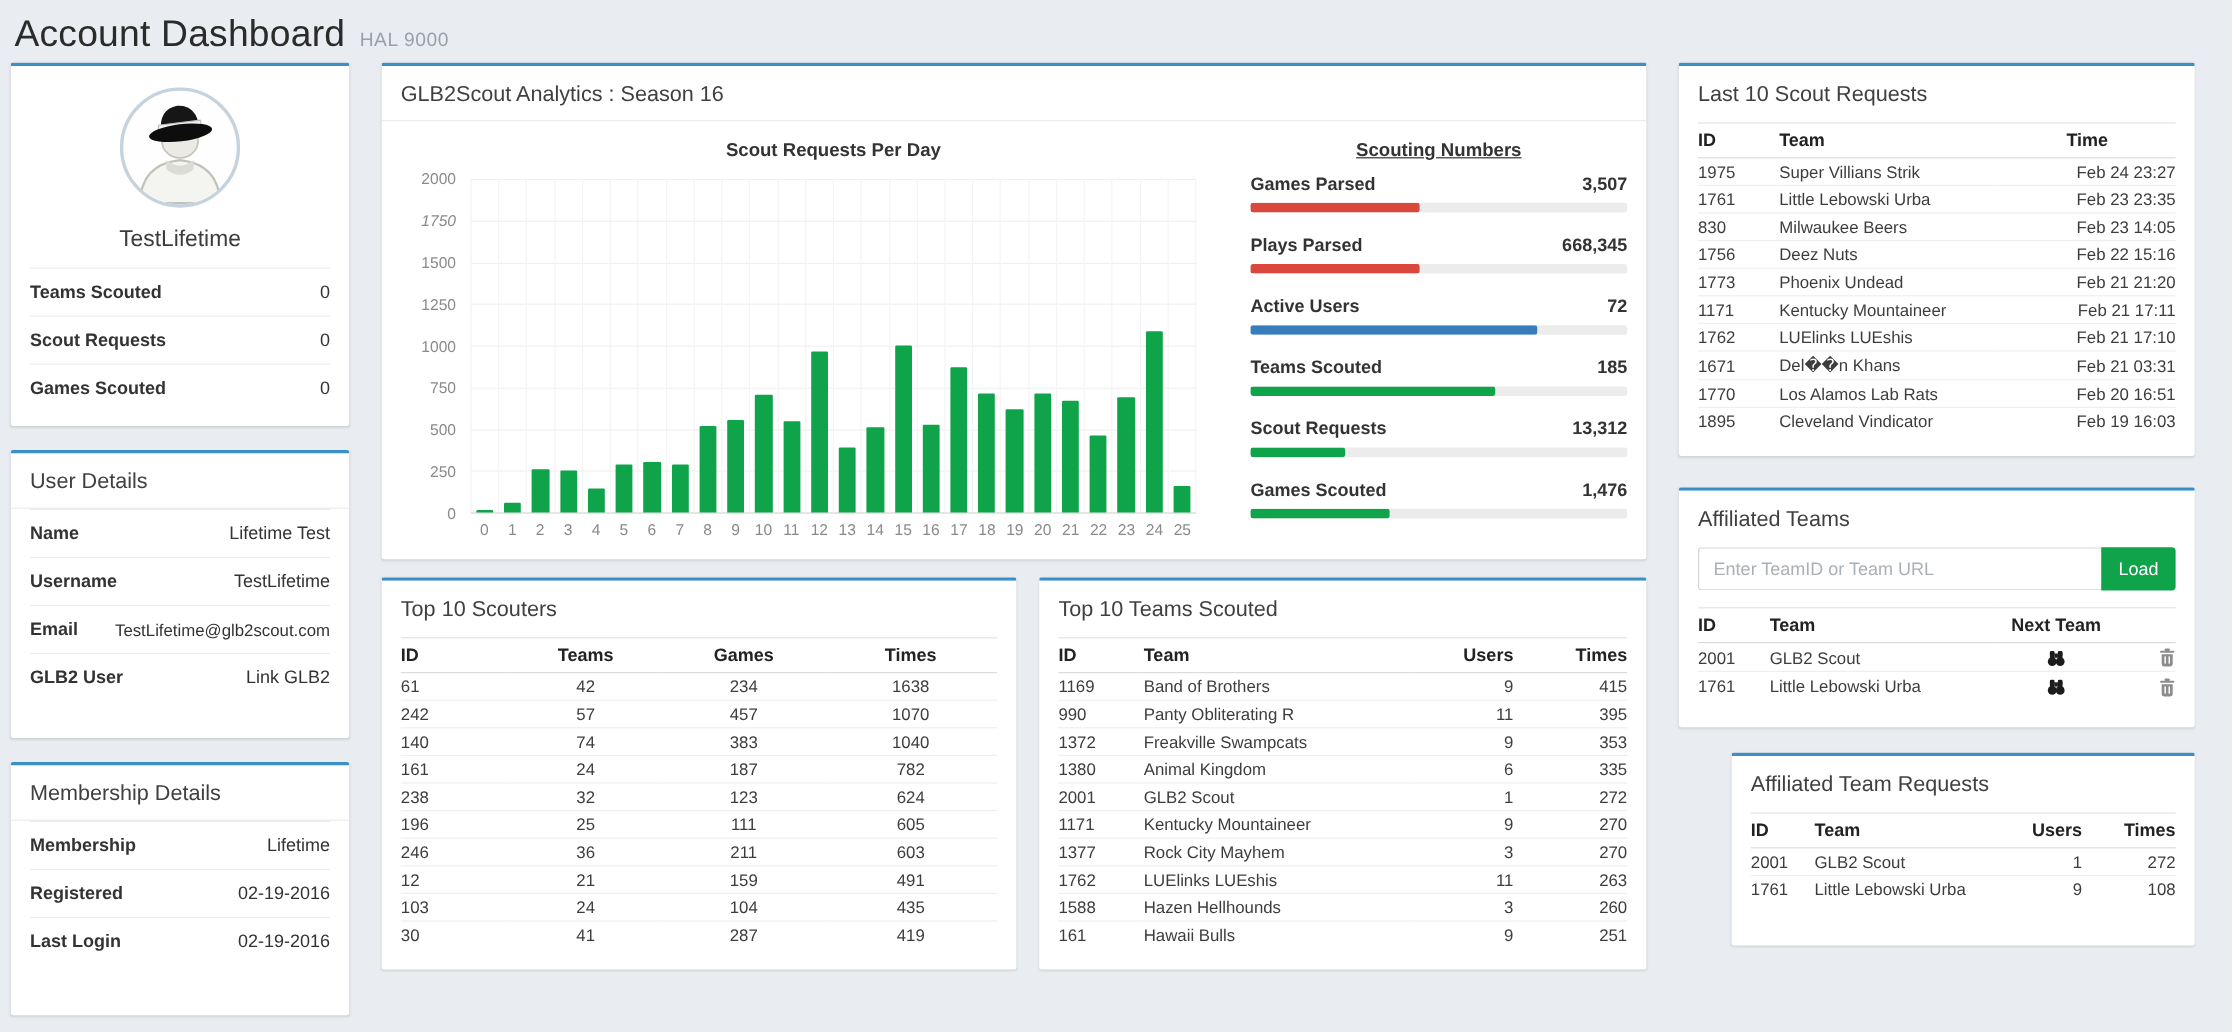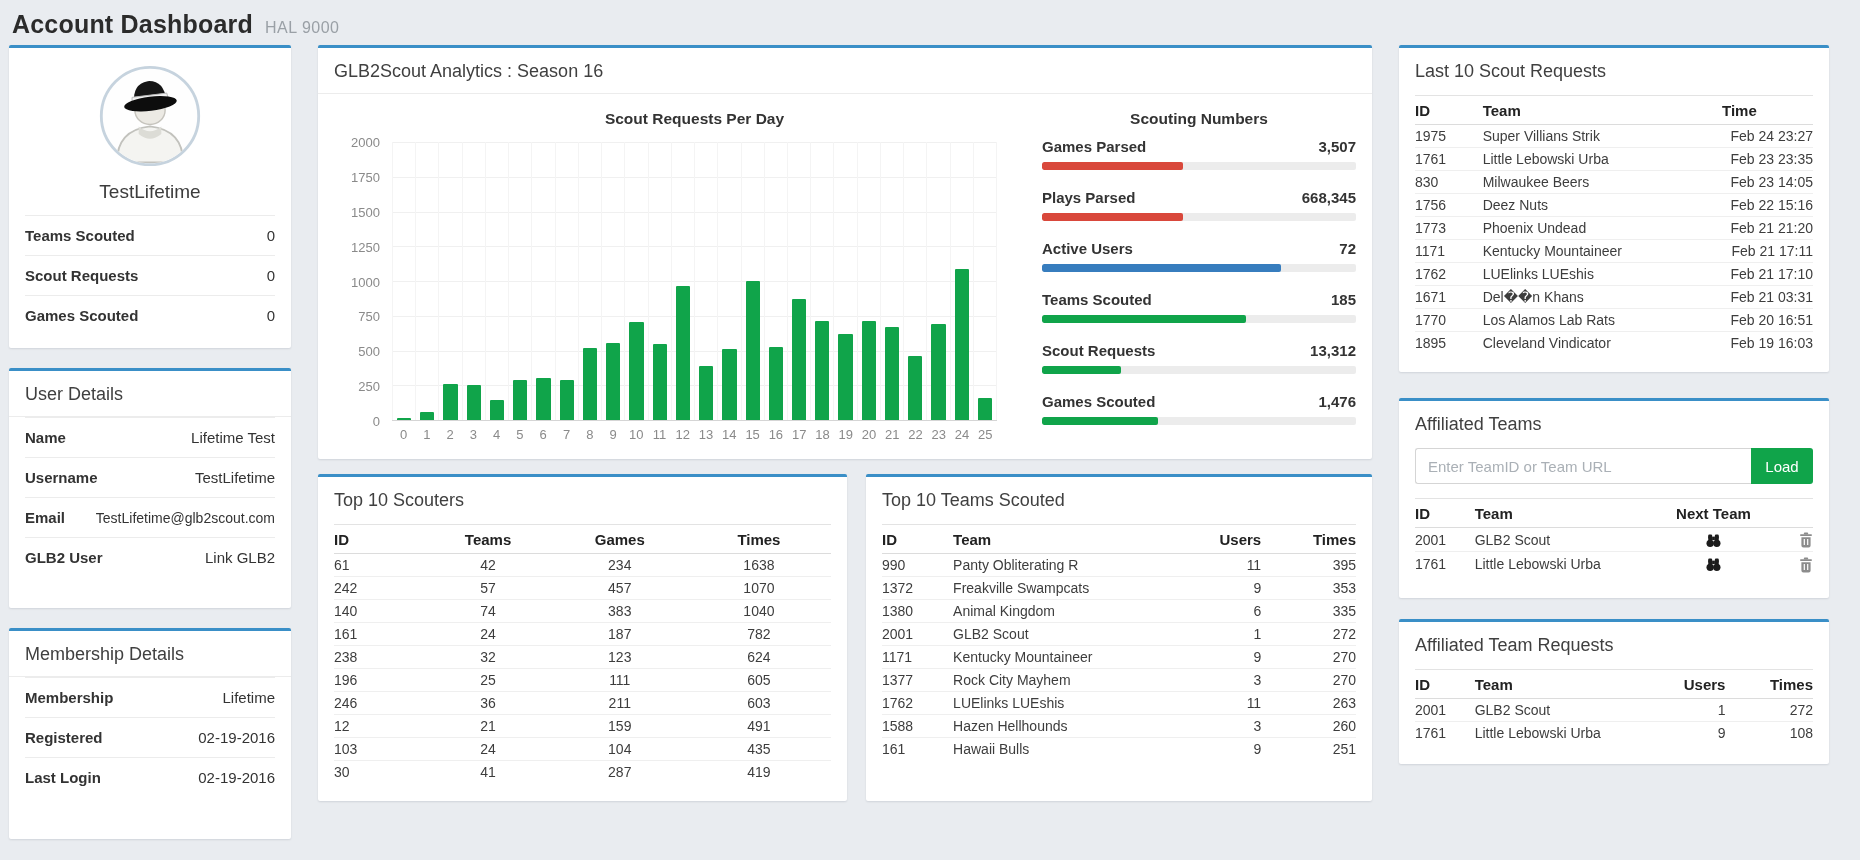--- a/index.html
+++ b/index.html
@@ -1,20 +1,20 @@
 <!DOCTYPE html>
 <html><head>
 <meta charset="utf-8">
 <style>
   * { margin:0; padding:0; box-sizing:border-box; }
   html,body { width:1860px; height:860px; overflow:hidden; }
   body { background:#e9ecf0; font-family:"Liberation Sans","DejaVu Sans",sans-serif; color:#333; }
 
   .page-header { padding:10px 0 6px 12px; display:flex; align-items:baseline; }
-  .page-title { font-size:25px; font-weight:700; color:#2b2b2b; letter-spacing:.2px; }
+  .page-title { font-size:31px; font-weight:400; color:#2b2b2b; letter-spacing:.2px; }
   .page-sub { font-size:16px; color:#9aa0a6; margin-left:12px; letter-spacing:.5px; }
 
   .content { display:grid; grid-template-columns:282px 1054px 430px; column-gap:27px; padding:0 21px 0 9px; align-items:start; }
   .col { display:flex; flex-direction:column; }
 
   .panel { background:#fff; border-top:3px solid #3a8fc7; border-radius:2px;
            box-shadow:0 1px 2px rgba(31,45,61,.12); }
   .panel-title { font-size:18px; font-weight:400; color:#404040; padding:13px 16px 11px; }
   .panel-title.divided { border-bottom:1px solid #ececec; }
 
@@ -42,21 +42,21 @@
   .ytick { position:absolute; right:12px; transform:translateY(-50%); font-size:13px; color:#8a8a8a; }
   .chart-plot { position:relative; flex:1; height:279px; border-bottom:1px solid #d5d5d5; }
   .gridline { position:absolute; left:0; right:0; height:1px; background:#f0f0f0; }
   .chart-bars { position:absolute; left:0; right:0; top:0; bottom:0; display:flex; align-items:flex-end; border-right:1px solid #f4f4f4; }
   .bar-slot { flex:1; height:100%; display:flex; align-items:flex-end; justify-content:center; border-left:1px solid #f4f4f4; }
   .bar { width:64%; border-radius:1px 1px 0 0; }
   .chart-xaxis { display:flex; margin-left:58px; padding-top:6px; }
   .xtick { flex:1; text-align:center; font-size:13px; color:#8a8a8a; }
 
   .stats-col { flex:1; padding-left:45px; }
-  .stats-title { text-align:center; font-size:15.5px; font-weight:700; color:#333; margin:14px 0 10px; }
+  .stats-title { text-align:center; font-size:15.5px; font-weight:700; color:#333; margin:14px 0 10px;text-decoration:underline; }
   .stat { margin-bottom:19px; }
   .stat-head { display:flex; justify-content:space-between; align-items:center; margin-bottom:7px; }
   .stat-label { font-size:15px; font-weight:700; color:#333; }
   .stat-value { font-size:15px; font-weight:700; color:#333; }
   .stat-track { height:8px; background:#ececec; border-radius:2px; overflow:hidden; }
   .stat-fill { height:100%; border-radius:2px; }
 
   
   .dtable { width:100%; border-collapse:collapse; border-top:1px solid #e3e3e3; }
   .dtable th { font-size:15px; font-weight:700; color:#222; padding:6px 0 5px; border-bottom:1px solid #dcdcdc; }
@@ -64,21 +64,21 @@
   .dtable tbody tr + tr td { border-top:1px solid #efefef; }
   .al-left { text-align:left; } .al-center { text-align:center; } .al-right { text-align:right; }
   .table-pad { padding:2px 16px 12px; }
 
   .bottom-row { display:grid; grid-template-columns:529px 506px; column-gap:19px; }
   .top-panel { min-height:295px; padding-bottom:6px; }
 
   
   .last-panel { min-height:286px; margin-bottom:26px; padding-bottom:6px; }
   .affil-panel { min-height:176px; margin-bottom:21px; padding-bottom:10px; }
-  .affilreq-panel { min-height:127px; padding-bottom:8px; }
+  .affilreq-panel { min-height:127px; padding-bottom:24px;margin-left:44px; }
 
   .input-group { display:flex; padding:2px 16px 14px; }
   .team-input { flex:1; height:36px; border:1px solid #d5d5d5; border-right:none; border-radius:3px 0 0 3px; padding:0 12px; font-size:15px; color:#333; font-family:inherit; outline:none; }
   .team-input::placeholder { color:#aab0b6; }
   .load-btn { width:62px; height:36px; background:#10a44a; color:#fff; border:none; border-radius:0 3px 3px 0; font-size:15px; font-family:inherit; cursor:pointer; }
 
   .icon-btn { display:inline-flex; vertical-align:middle; cursor:pointer; }
 </style>
 </head>
 <body>
@@ -172,21 +172,21 @@
 
   <div class="col">
     <div class="panel analytics-panel">
       <div class="panel-title divided">GLB2Scout Analytics : Season 16</div>
       <div class="analytics-body">
         <div class="chart-wrap">
           <div class="chart-title">Scout Requests Per Day</div>
           <div class="chart-area">
             <div class="chart-yaxis">
                 <div class="ytick" style="top: 0%;">2000</div>
-                <div class="ytick" style="top: 12.5%;">1750</div>
+                <div class="ytick" style="top: 12.5%; font-style: italic;">1750</div>
                 <div class="ytick" style="top: 25%;">1500</div>
                 <div class="ytick" style="top: 37.5%;">1250</div>
                 <div class="ytick" style="top: 50%;">1000</div>
                 <div class="ytick" style="top: 62.5%;">750</div>
                 <div class="ytick" style="top: 75%;">500</div>
                 <div class="ytick" style="top: 87.5%;">250</div>
                 <div class="ytick" style="top: 100%;">0</div>
               </div>
             <div class="chart-plot">
               <div>
@@ -456,20 +456,26 @@
           <table class="dtable">
               <thead>
                 <tr>
                   <th class="al-left" style="width: 15%;">ID</th>
                   <th class="al-left" style="width: 47%;">Team</th>
                   <th class="al-right" style="width: 18%;">Users</th>
                   <th class="al-right" style="width: 20%;">Times</th>
                 </tr>
               </thead>
               <tbody>
+                <tr>
+                  <td class="al-left">1169</td>
+                  <td class="al-left">Band of Brothers</td>
+                  <td class="al-right">9</td>
+                  <td class="al-right">415</td>
+                </tr>
                 <tr>
                   <td class="al-left">990</td>
                   <td class="al-left">Panty Obliterating R</td>
                   <td class="al-right">11</td>
                   <td class="al-right">395</td>
                 </tr>
                 <tr>
                   <td class="al-left">1372</td>
                   <td class="al-left">Freakville Swampcats</td>
                   <td class="al-right">9</td>

